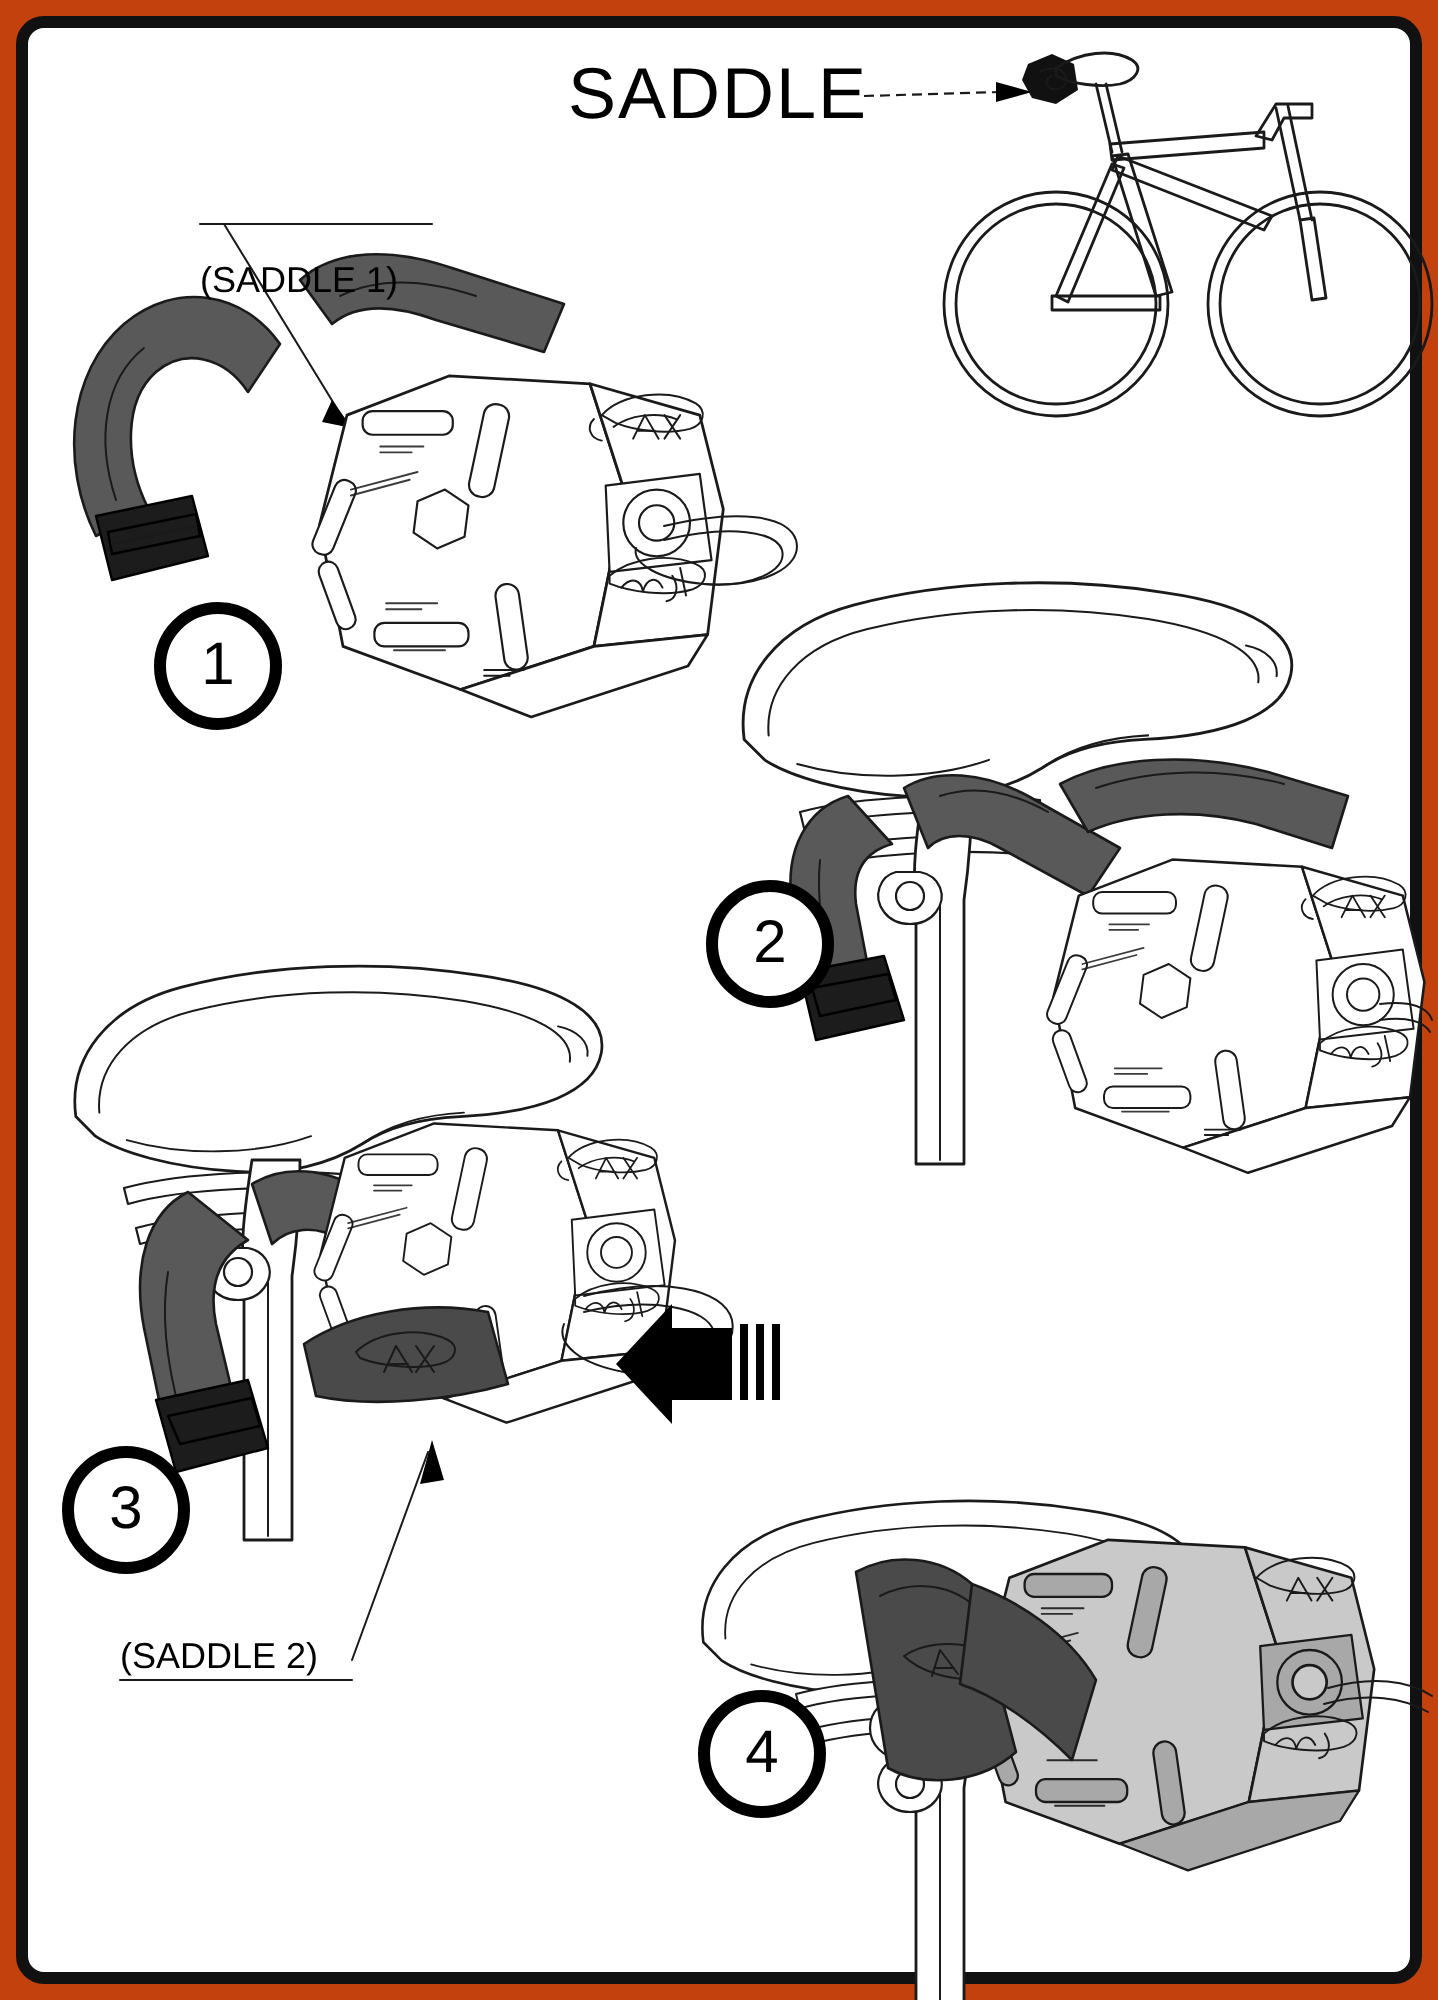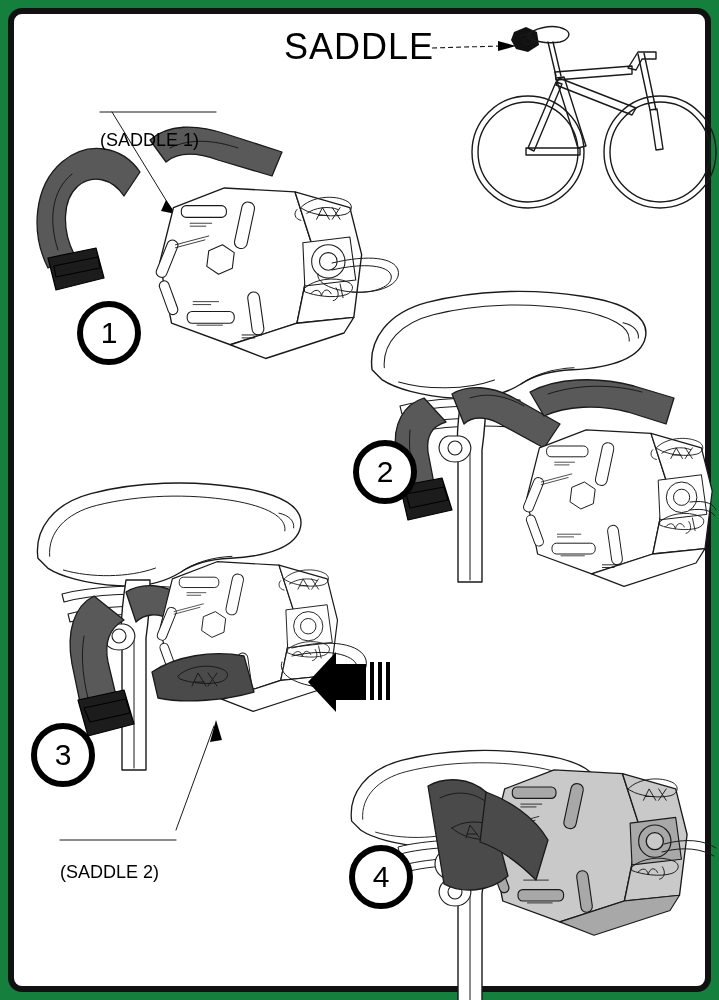--- a/index.html
+++ b/index.html
@@ -1,24 +1,24 @@
 <!DOCTYPE html>
 <html><head>
 <meta charset="utf-8">
 <style>
   html,body{margin:0;padding:0;background:#ffffff;}
   body{width:719px;height:1000px;font-family:"Liberation Sans",sans-serif;overflow:hidden;}
-  #page{position:relative;width:719px;height:1000px;background:#15803d;}
+  #page{position:relative;width:719px;height:1000px;background:#c2410c;}
   #frame{position:absolute;left:8px;top:8px;width:703px;height:984px;
          box-sizing:border-box;border:6px solid #111;border-radius:14px;background:#fff;}
   .layer{position:absolute;left:0;top:0;width:719px;height:1000px;}
   .txt{position:absolute;color:#000;white-space:nowrap;}
   #title-saddle{left:284px;top:26px;font-size:36px;letter-spacing:1px;}
   #lbl-saddle1{left:100px;top:94px;font-size:18px;margin-top:36px;}
-  #lbl-saddle2{left:60px;top:862px;font-size:18px;}
+  #lbl-saddle2{left:60px;top:818px;font-size:18px;}
   .numcircle{position:absolute;border-radius:50%;border:6px solid #000;background:#fff;
     display:flex;align-items:center;justify-content:center;font-size:30px;color:#000;}
   #num1{left:77px;top:301px;width:52px;height:52px;}
   #num2{left:353px;top:440px;width:52px;height:52px;}
   #num3{left:31px;top:723px;width:52px;height:52px;}
   #num4{left:349px;top:845px;width:52px;height:52px;}
 </style>
 </head>
 <body>
 

